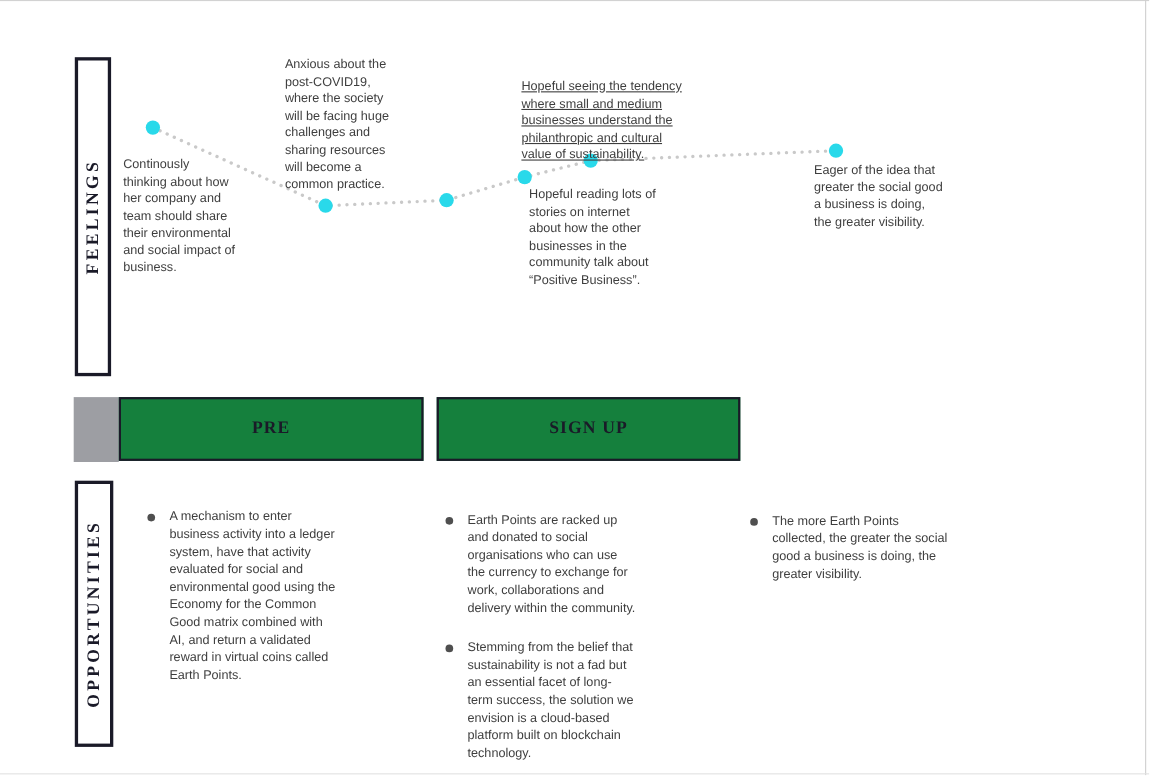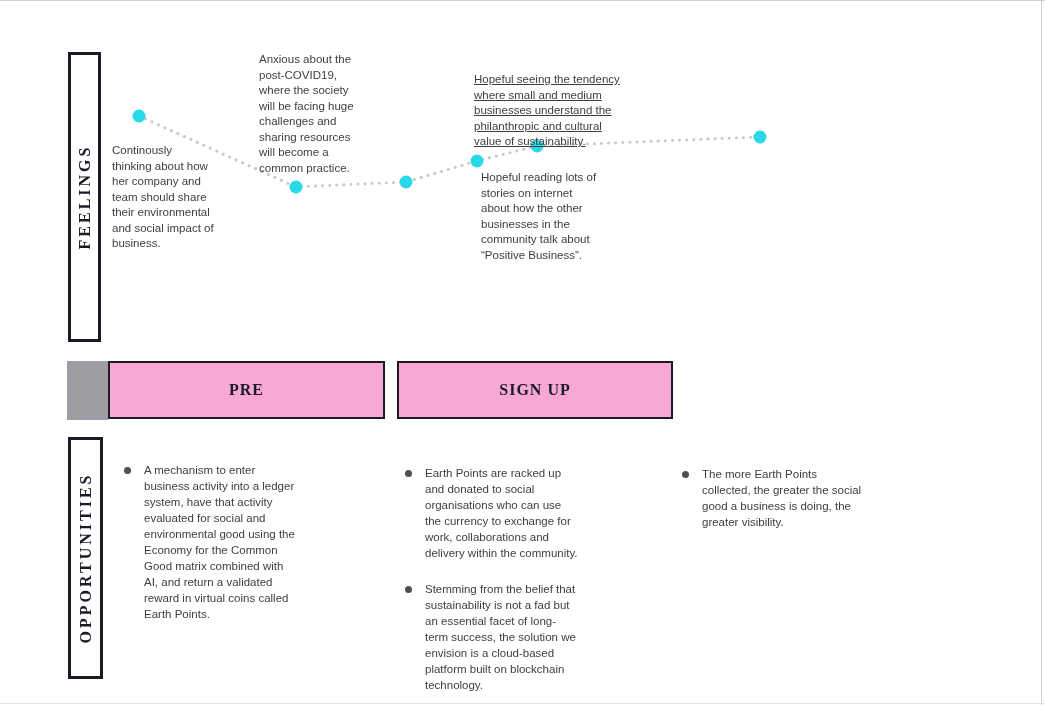--- a/index.html
+++ b/index.html
@@ -44,29 +44,29 @@
   #note-3{left:365px;top:192px;width:96px;}
   #note-4{left:474px;top:72px;width:152px;text-decoration:underline;}
   #note-5{left:481px;top:170px;width:122px;}
   #note-6{left:740px;top:148px;width:120px;}
 
   .gray-block{
     position:absolute;left:67px;top:361px;width:41px;height:59px;background:var(--grayblock);
   }
   .phase-box{
     position:absolute;top:361px;height:58px;border:2px solid var(--navy);
-    box-sizing:border-box;background:#f9a8d4;display:flex;align-items:center;justify-content:center;
+    box-sizing:border-box;background:#15803d;display:flex;align-items:center;justify-content:center;
   }
   #phase-pre{left:108px;width:277px;}
   #phase-signup{left:397px;width:276px;}
   #phase-post{left:684px;width:277px;}
   .phase-box .serif-title{font-size:16px;letter-spacing:1px;}
 
   .opp-col{position:absolute;}
-  #opp-col-1{left:122px;top:462px;width:176px;}
+  #opp-col-1{left:132px;top:462px;width:176px;}
   #opp-col-2{left:403px;top:465px;width:176px;}
   #opp-col-3{left:680px;top:466px;width:182px;}
   .opp-list{list-style:none;margin:0;padding:0;}
   .opp-list li{
     position:relative;padding-left:22px;margin:0 0 20px 0;
     font-size:11.5px;line-height:16px;color:var(--body);
   }
   .opp-list li::before{
     content:"";position:absolute;left:2px;top:5px;width:7px;height:7px;
     border-radius:50%;background:#4f4f4f;
@@ -93,20 +93,21 @@
     </svg>
 
   <div class="vbox" id="feelings-box">
     <span class="serif-title">FEELINGS</span>
   </div>
 
   <div class="note" id="note-1">Continously thinking about how her company and team should share their environmental and social impact of business.</div>
   <div class="note" id="note-2">Anxious about the post-COVID19, where the society will be facing huge challenges and sharing resources will become a common practice.</div>
   <div class="note" id="note-4">Hopeful seeing the tendency where small and medium businesses understand the philanthropic and cultural value of sustainability.</div>
   <div class="note" id="note-5">Hopeful reading lots of stories on internet about how the other businesses in the community talk about “Positive Business”.</div>
+  <div class="note" id="note-6">Eager of the idea that greater the social good a business is doing, the greater visibility.</div>
 
   <div class="gray-block"></div>
 
   <div class="phase-box" id="phase-pre">
     <span class="serif-title">PRE</span>
   </div>
   <div class="phase-box" id="phase-signup">
     <span class="serif-title">SIGN UP</span>
   </div>
 

